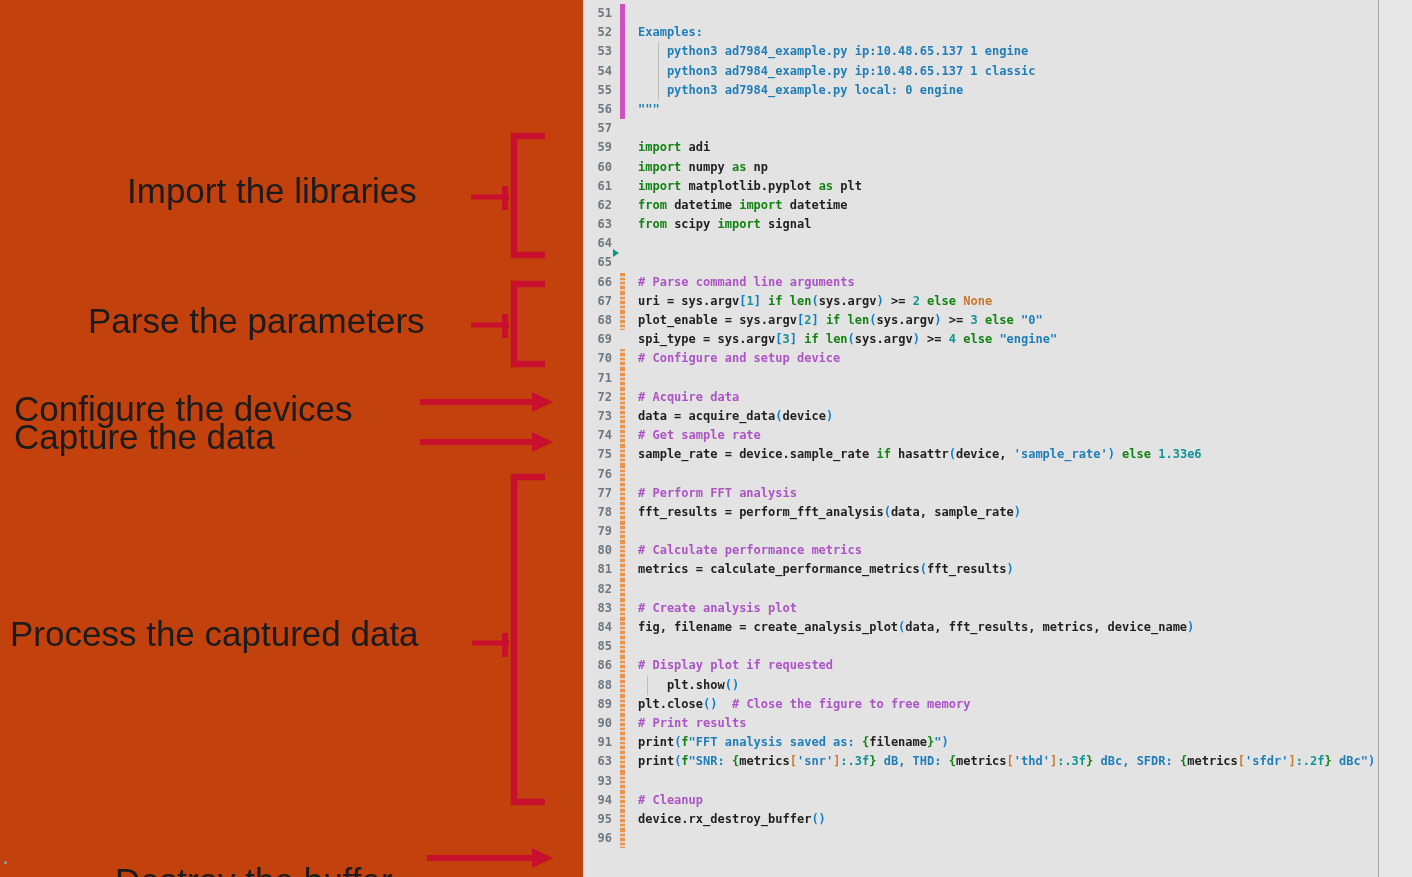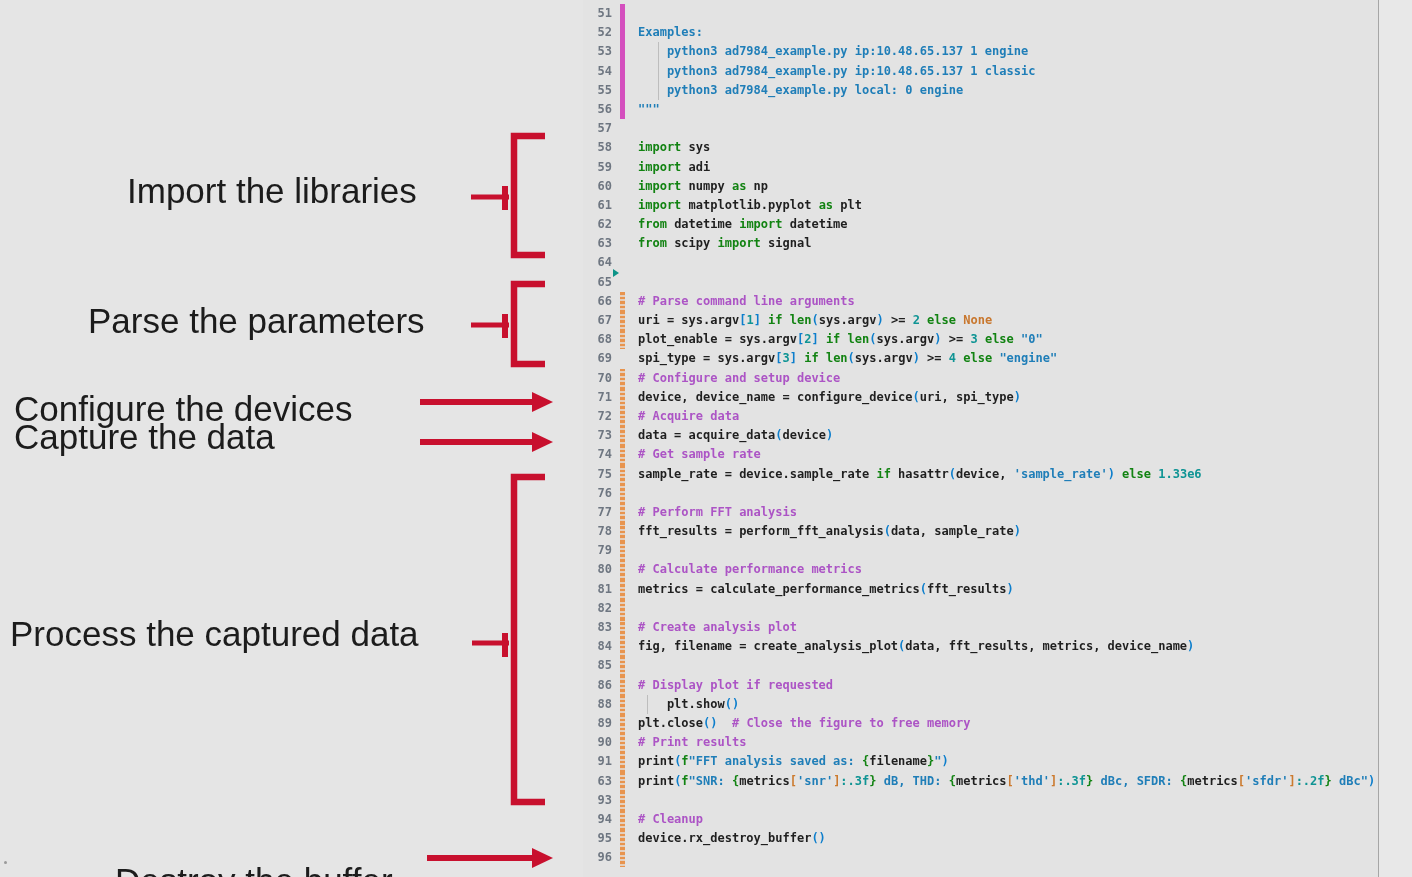--- a/index.html
+++ b/index.html
@@ -1,16 +1,16 @@
 <!DOCTYPE html>
 <html><head>
 <meta charset="utf-8">
 <style>
   html,body{margin:0;padding:0;background:#fff;}
-  #stage{position:relative;width:1412px;height:877px;overflow:hidden;background:#e5e5e5;
+  #stage{position:relative;width:1412px;height:877px;overflow:hidden;background:#c2410c;
          font-family:"Liberation Sans",sans-serif;}
 
   
   .anno{position:absolute;font-size:35px;line-height:40px;color:#1c1c1c;white-space:nowrap;
         font-family:"Liberation Sans",sans-serif;}
   #anno-import{left:127px;top:171px;}
   #anno-parse{left:88px;top:301px;}
   #anno-configure{left:14px;top:377px;margin-top:12px;}
   #anno-capture{left:14px;top:417px;}
   #anno-process{left:10px;top:614px;}
@@ -87,25 +87,20 @@
           <span class="ln">56</span>
           <span class="mk pink"></span>
           <span class="tx"><span class="tok-s">"""</span></span>
         </div>
         <div class="line">
           <span class="ln">57</span>
           <span class="mk"></span>
           <span class="tx"></span>
         </div>
         <div class="line">
-          <span class="ln">58</span>
-          <span class="mk"></span>
-          <span class="tx"><span class="tok-k">import</span><span class="tok-t"> sys</span></span>
-        </div>
-        <div class="line">
           <span class="ln">59</span>
           <span class="mk"></span>
           <span class="tx"><span class="tok-k">import</span><span class="tok-t"> adi</span></span>
         </div>
         <div class="line">
           <span class="ln">60</span>
           <span class="mk"></span>
           <span class="tx"><span class="tok-k">import</span><span class="tok-t"> numpy </span><span class="tok-k">as</span><span class="tok-t"> np</span></span>
         </div>
         <div class="line">
@@ -156,21 +151,20 @@
           <span class="tx"><span class="tok-t">spi_type = sys.argv</span><span class="tok-p">[</span><span class="tok-n">3</span><span class="tok-p">]</span><span class="tok-t"> </span><span class="tok-k">if</span><span class="tok-t"> </span><span class="tok-k">len</span><span class="tok-p">(</span><span class="tok-t">sys.argv</span><span class="tok-p">)</span><span class="tok-t"> &gt;= </span><span class="tok-n">4</span><span class="tok-t"> </span><span class="tok-k">else</span><span class="tok-t"> </span><span class="tok-s">"engine"</span></span>
         </div>
         <div class="line">
           <span class="ln">70</span>
           <span class="mk orange"></span>
           <span class="tx"><span class="tok-c"># Configure and setup device</span></span>
         </div>
         <div class="line">
           <span class="ln">71</span>
           <span class="mk orange"></span>
-          <span class="tx"><span class="tok-t">device, device_name = configure_device</span><span class="tok-p">(</span><span class="tok-t">uri, spi_type</span><span class="tok-p">)</span></span>
         </div>
         <div class="line">
           <span class="ln">72</span>
           <span class="mk orange"></span>
           <span class="tx"><span class="tok-c"># Acquire data</span></span>
         </div>
         <div class="line">
           <span class="ln">73</span>
           <span class="mk orange"></span>
           <span class="tx"><span class="tok-t">data = acquire_data</span><span class="tok-p">(</span><span class="tok-t">device</span><span class="tok-p">)</span></span>

